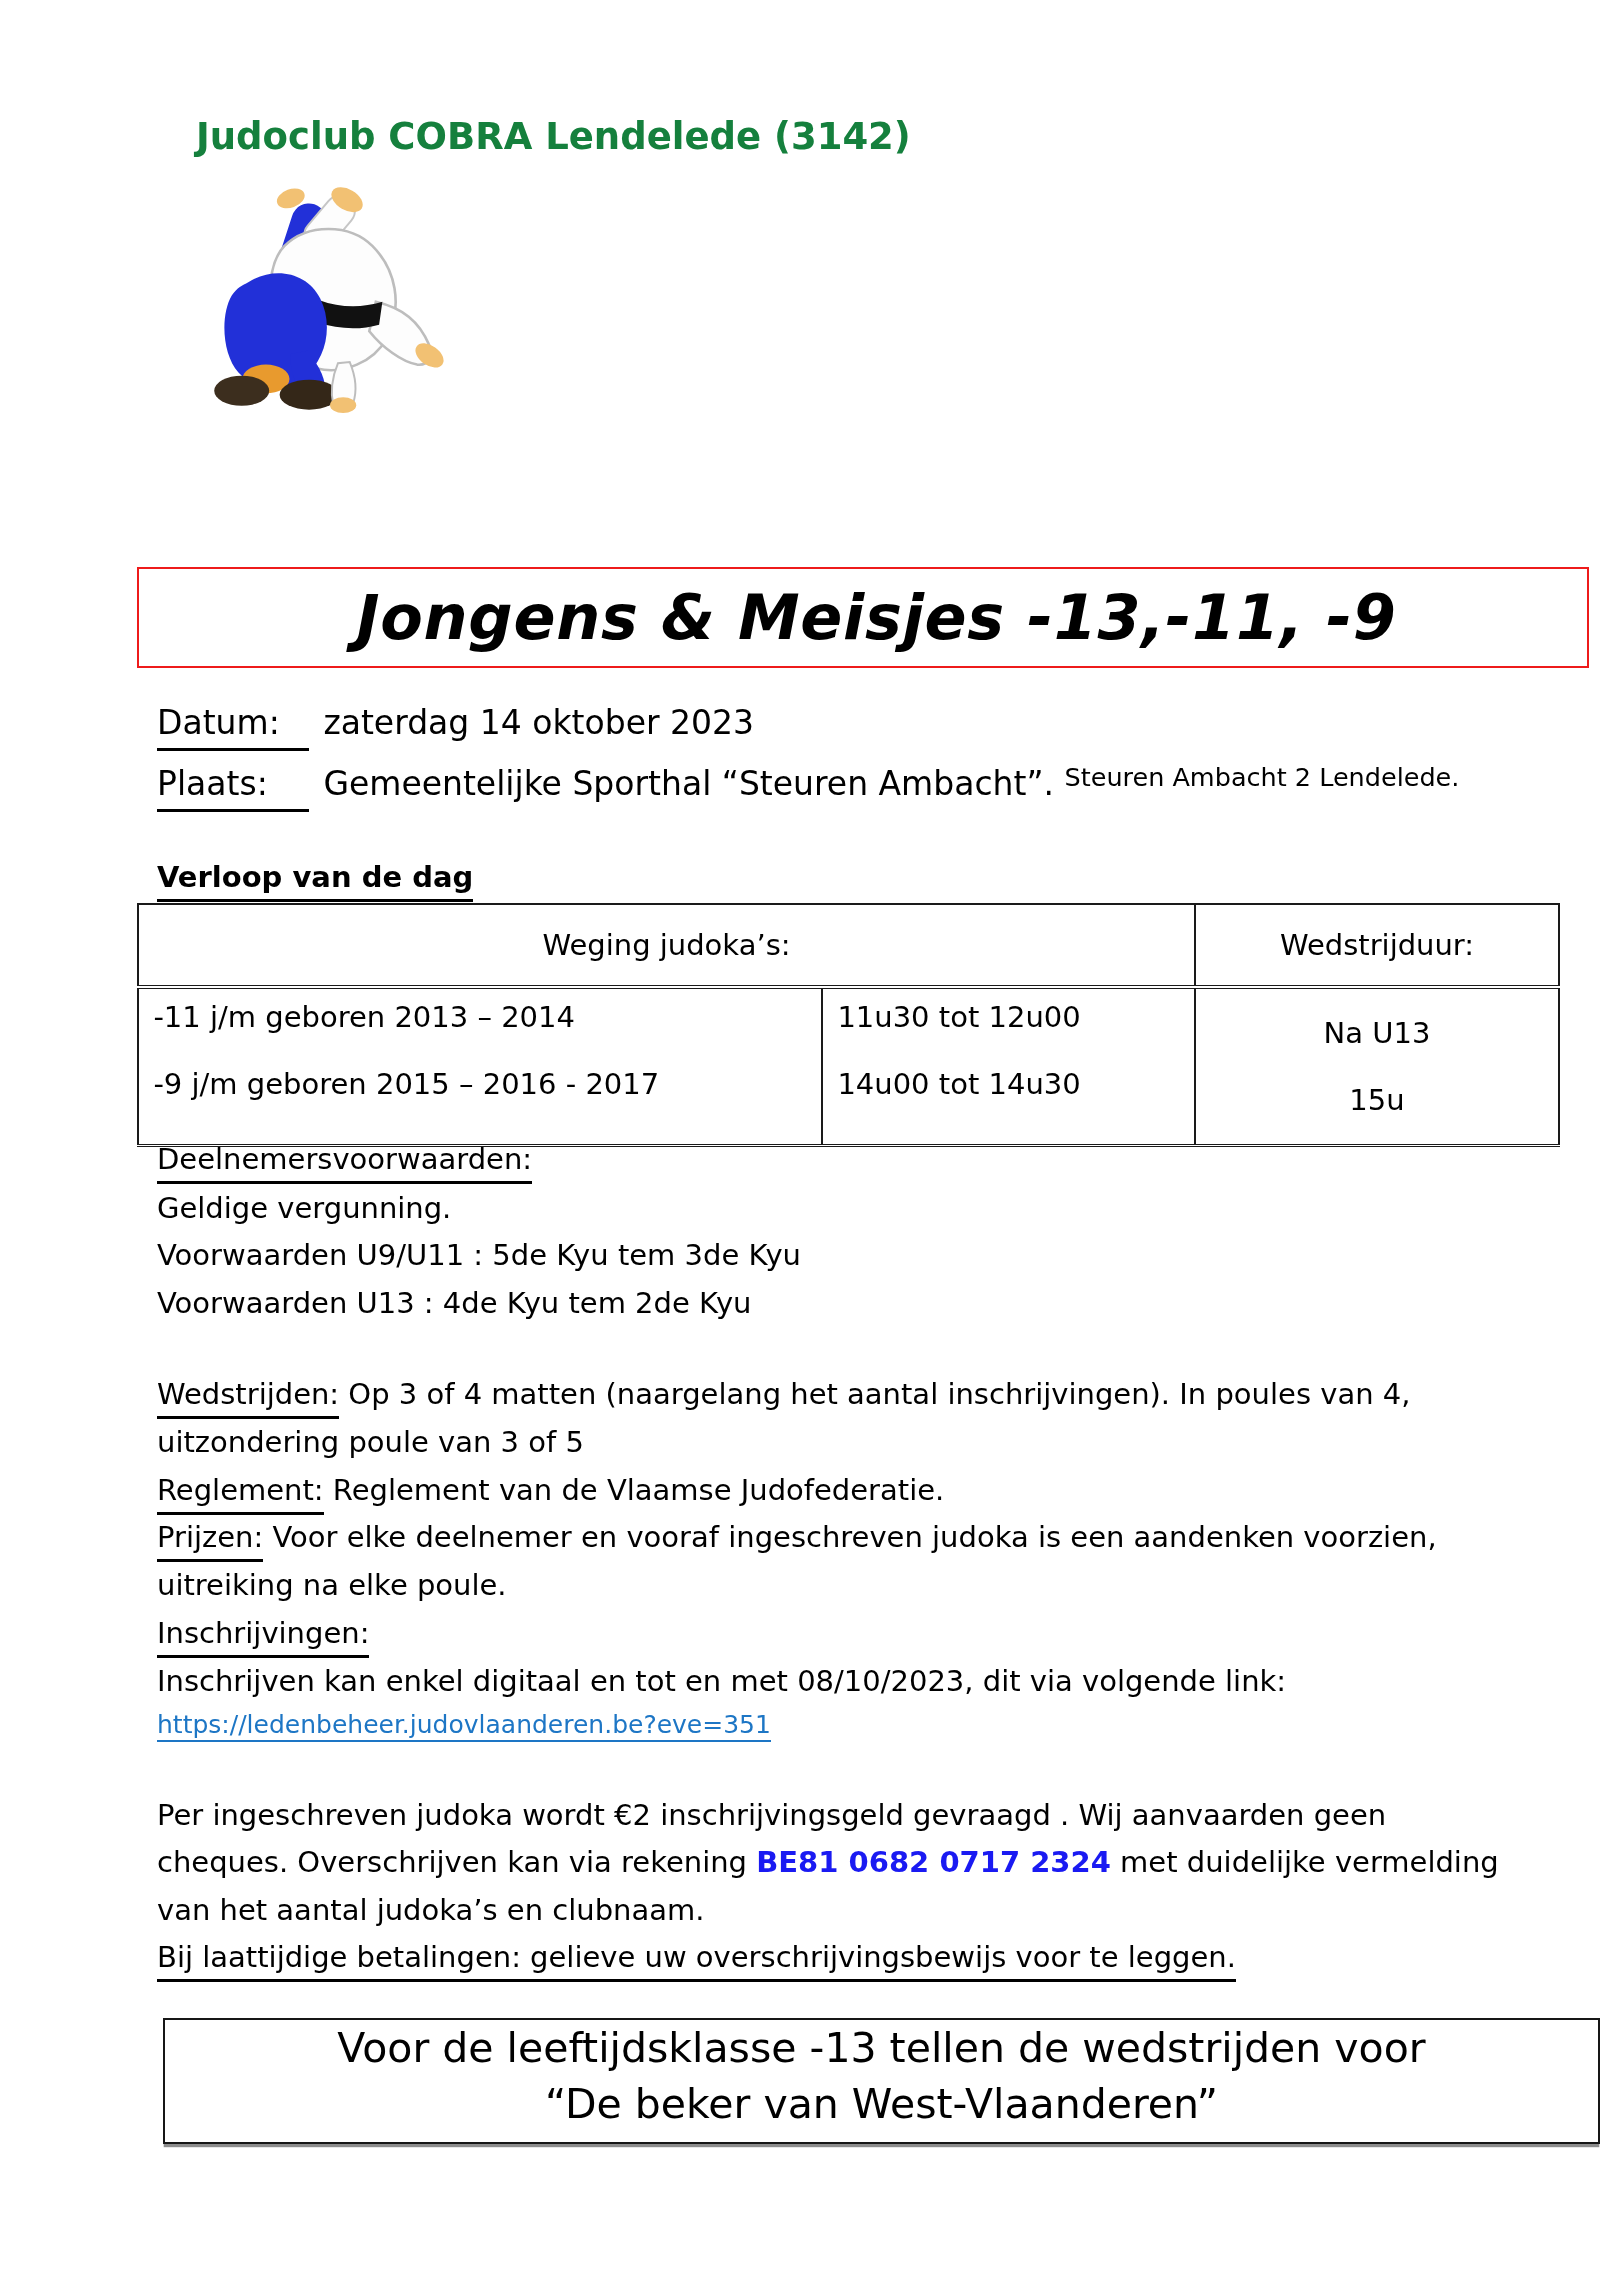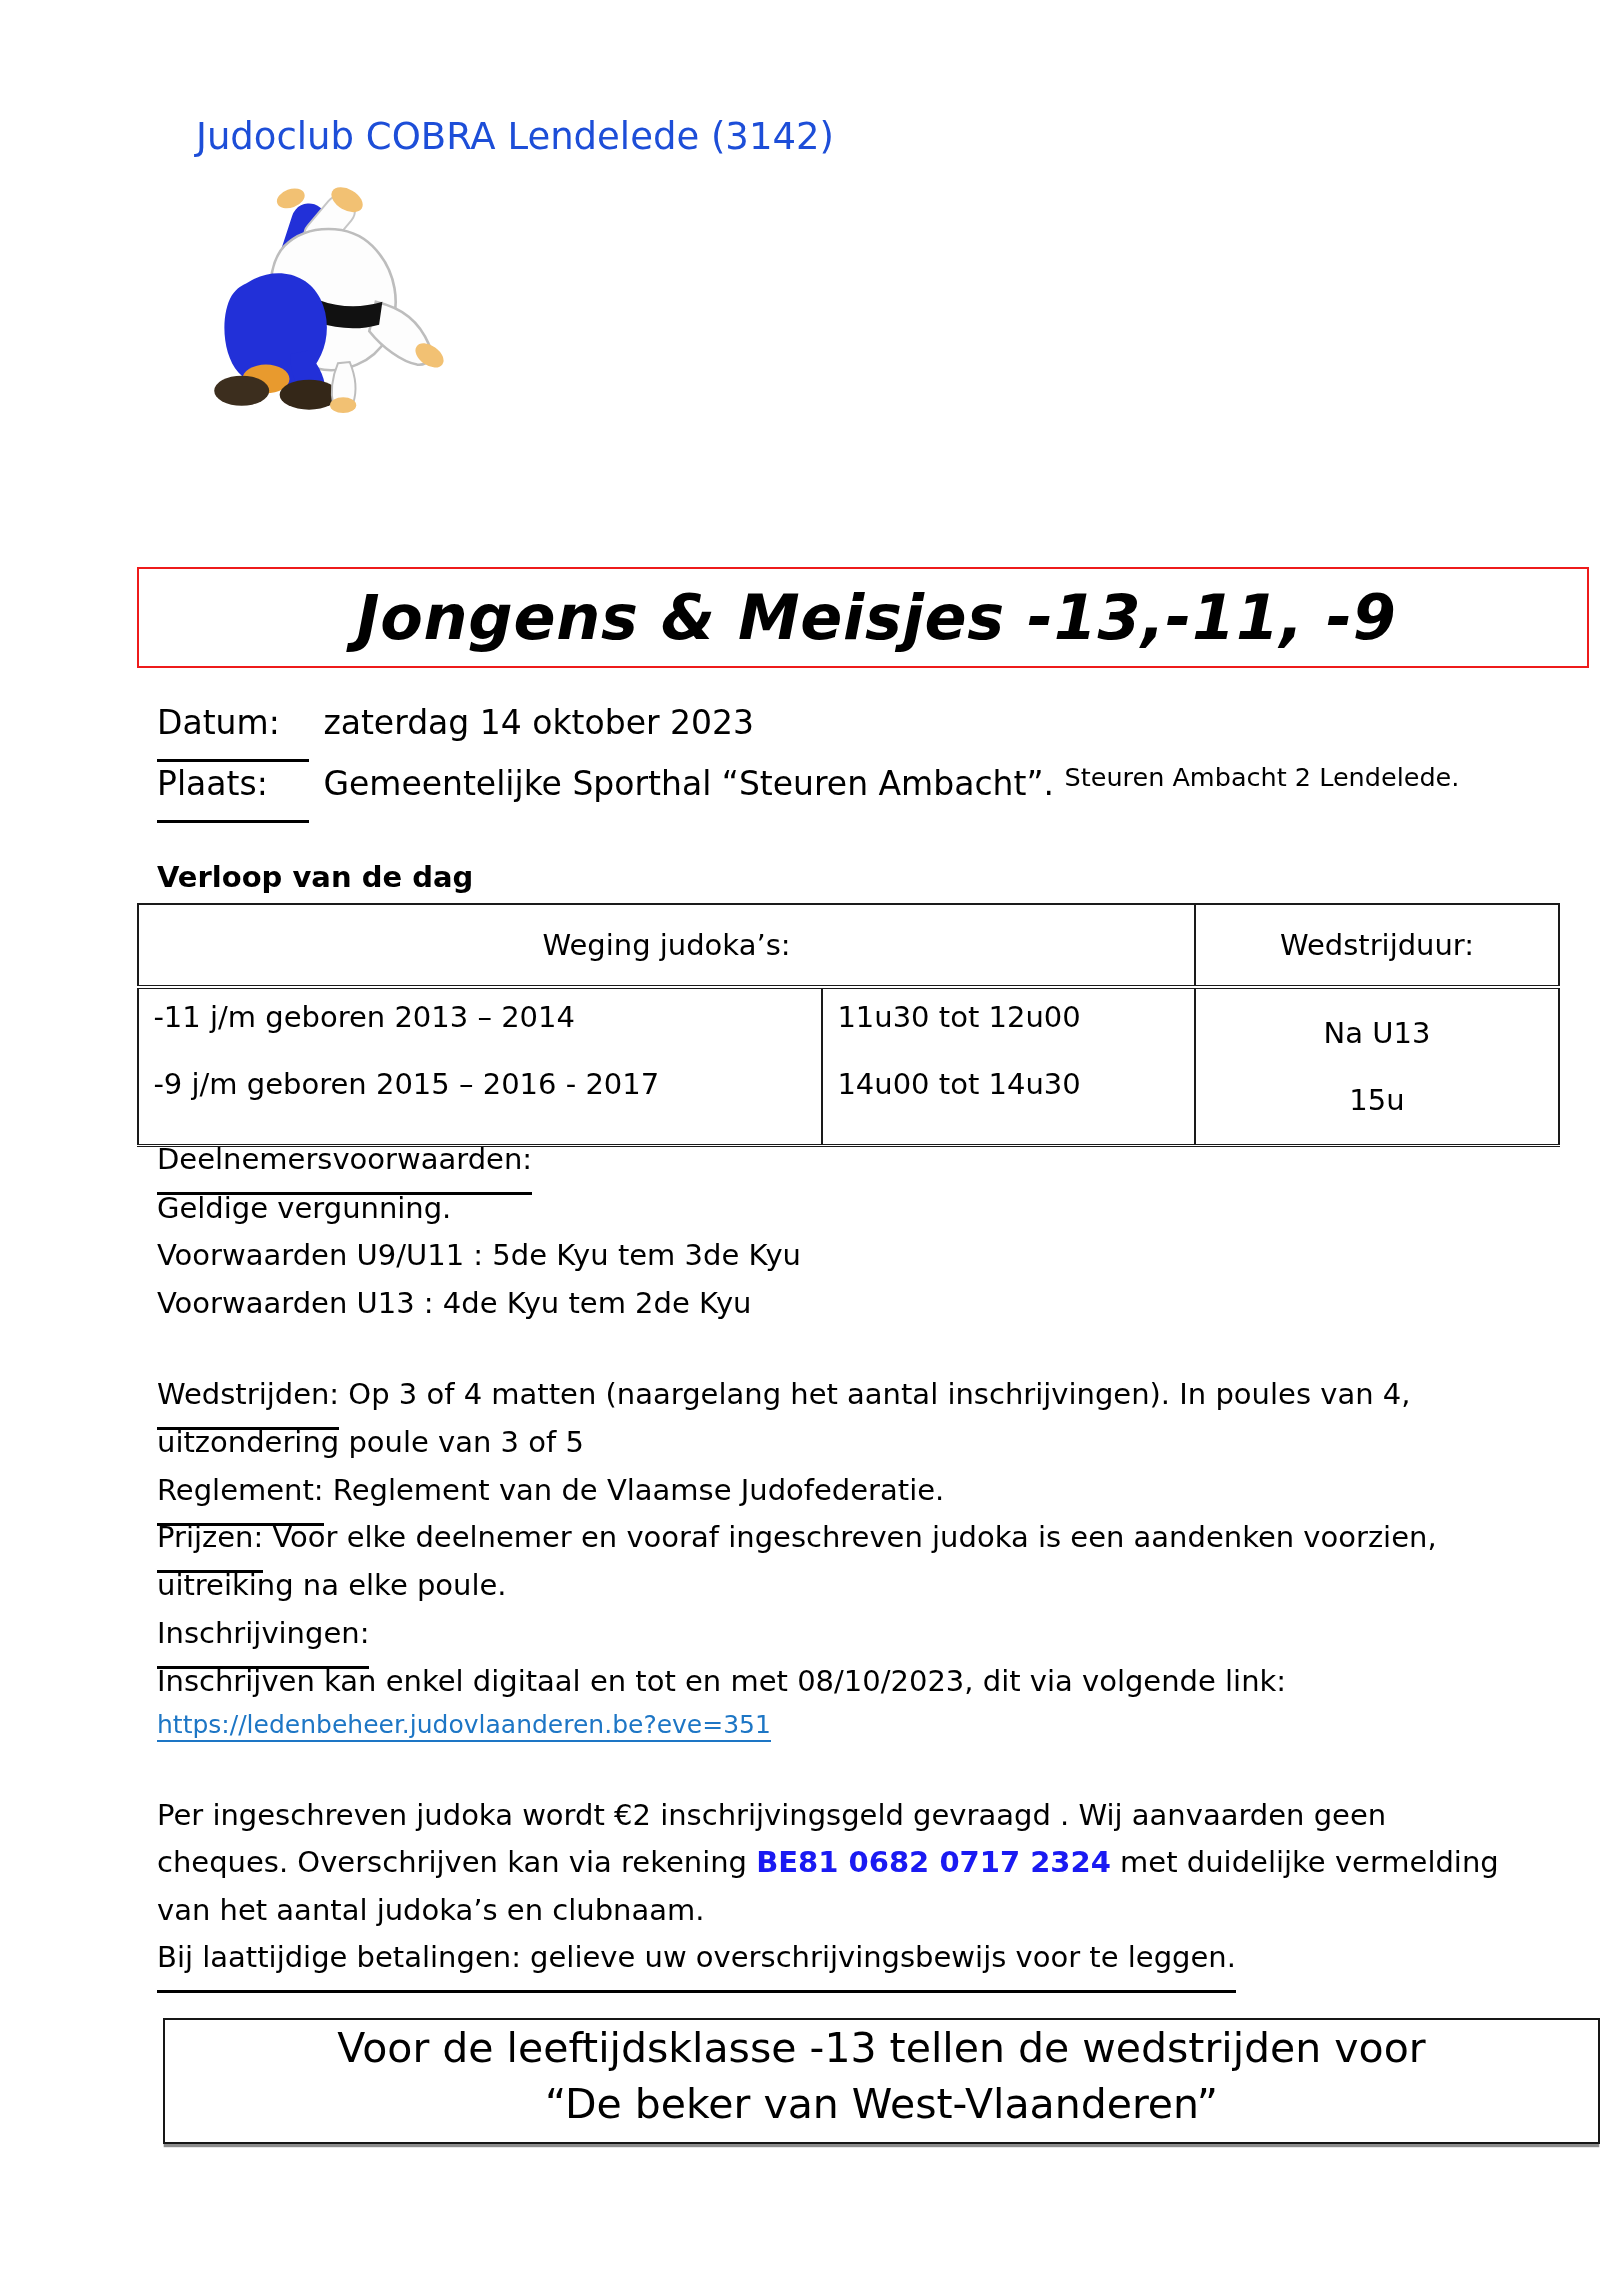--- a/index.html
+++ b/index.html
@@ -2,22 +2,22 @@
 <html style="font-size:10.5px"><head>
 <meta charset="utf-8">
 <style>
   html,body { margin:0; padding:0; background:#ffffff; }
   .doc {
     position:relative; width:1623px; height:2295px; background:#ffffff;
     color:#000; font-family:"DejaVu Sans","Liberation Sans",sans-serif;
     overflow:hidden;
   }
   .abs { position:absolute; }
-  .u { border-bottom:3.3px solid #000; padding-bottom:17px; display:inline-block; line-height:1.12; }
-  .club-title { font-size:37px; font-weight:400; color:#1d4ed8; white-space:nowrap; }
+  .u { border-bottom:3.3px solid #000; padding-bottom:6px; display:inline-block; line-height:1.12; }
+  .club-title { font-size:37px; font-weight:700; color:#15803d; white-space:nowrap; }
   .invite { font-size:29px; white-space:nowrap; }
   .title-box {
     width:1421px; height:97px; border:2px solid #ee1b1b;
     display:flex; align-items:center; justify-content:center;
   }
   .event-title { font-size:62px; font-weight:800; font-style:italic; white-space:nowrap; letter-spacing:0.7px; }
   .info-line { font-size:33px; white-space:nowrap; }
   .info-line .lbl { width:152px; }
   .info-line .val { margin-left:14.4px; }
   .info-line .note { font-size:25.5px; position:relative; top:-9.2px; margin-left:10.5px; }

